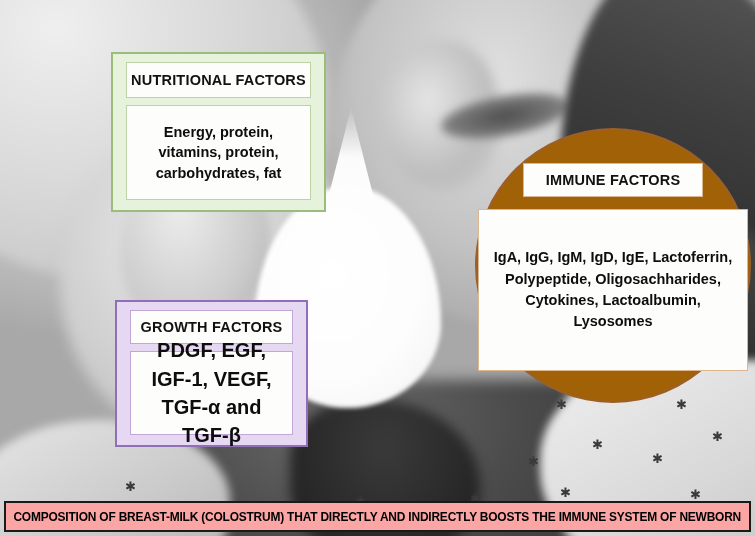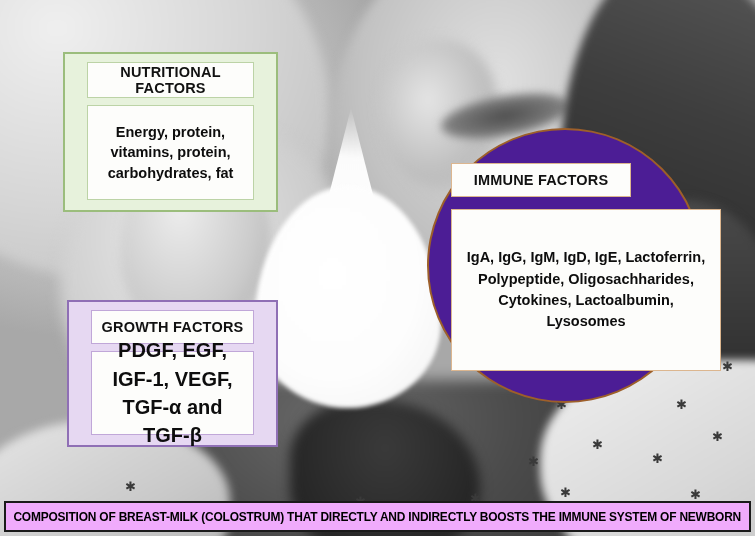--- a/index.html
+++ b/index.html
@@ -159,21 +159,22 @@
     width: 66px; height: 130px;
     background: linear-gradient(182deg, rgba(255,255,255,0) 0%, #fbfbfb 38%, #ffffff 100%);
     clip-path: polygon(50% 0%, 100% 100%, 0% 100%);
     filter: blur(2.5px);
   }
 
   
   .panel {
     position: absolute;
     box-sizing: border-box;
-    padding: 8px 22px;
+    padding: 8px 13px;
+    margin-left: 48px;
   }
   .panel .hdr,
   .panel .body {
     box-sizing: border-box;
     background: #fdfdfb;
     display: flex;
     align-items: center;
     justify-content: center;
     text-align: center;
   }
@@ -204,21 +205,21 @@
     margin-top: 7px;
     height: 95px;
     border: 1px solid #bcd3a6;
     font-size: 14.5px;
     padding: 0 6px;
   }
 
   
   #panel-growth {
     left: 67px; top: 300px;
-    width: 211px; height: 147px;
+    width: 193px; height: 147px;
     background: #e6d8f2;
     border: 2px solid #8f6fb5;
   }
   #panel-growth .hdr {
     height: 34px;
     border: 1px solid #c0a7d8;
     font-size: 14.5px;
   }
   #panel-growth .body {
     margin-top: 7px;
@@ -226,26 +227,26 @@
     border: 1px solid #c0a7d8;
     font-size: 20px;
     padding: 0 6px;
   }
 
   
   #panel-immune {
     left: 427px; top: 128px;
     width: 276px; height: 275px;
     border-radius: 50%;
-    background: #4c1d95;
+    background: #a16207;
     border: 2px solid #9d5f2a;
     box-sizing: border-box;
     display: flex;
     flex-direction: column;
-    align-items: flex-start;
+    align-items: center;
   }
   #panel-immune .hdr {
     width: 180px;
     height: 34px;
     margin-top: 25px;
     border: 1px solid #dcb68f;
     font-size: 14.5px;
   }
   #panel-immune .body {
     width: 270px;
@@ -258,21 +259,21 @@
   }
 
   
   #caption-bar {
     position: absolute;
     left: 4px;
     top: 501px;
     width: 747px;
     height: 31px;
     box-sizing: border-box;
-    background: #f0abfc;
+    background: #fca5a5;
     border: 2px solid #1a1a1a;
     display: flex;
     align-items: center;
     justify-content: center;
   }
   #caption-bar .cap-text {
     font-size: 12.2px;
     font-weight: bold;
     color: #000000;
     letter-spacing: -0.2px;

